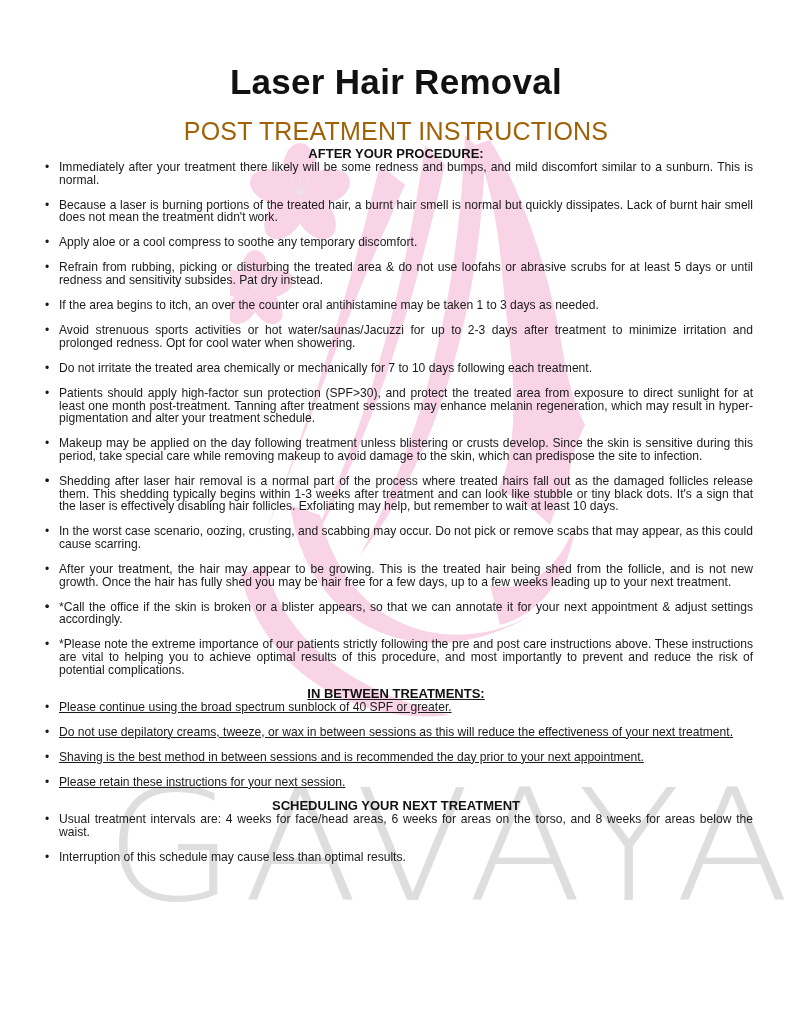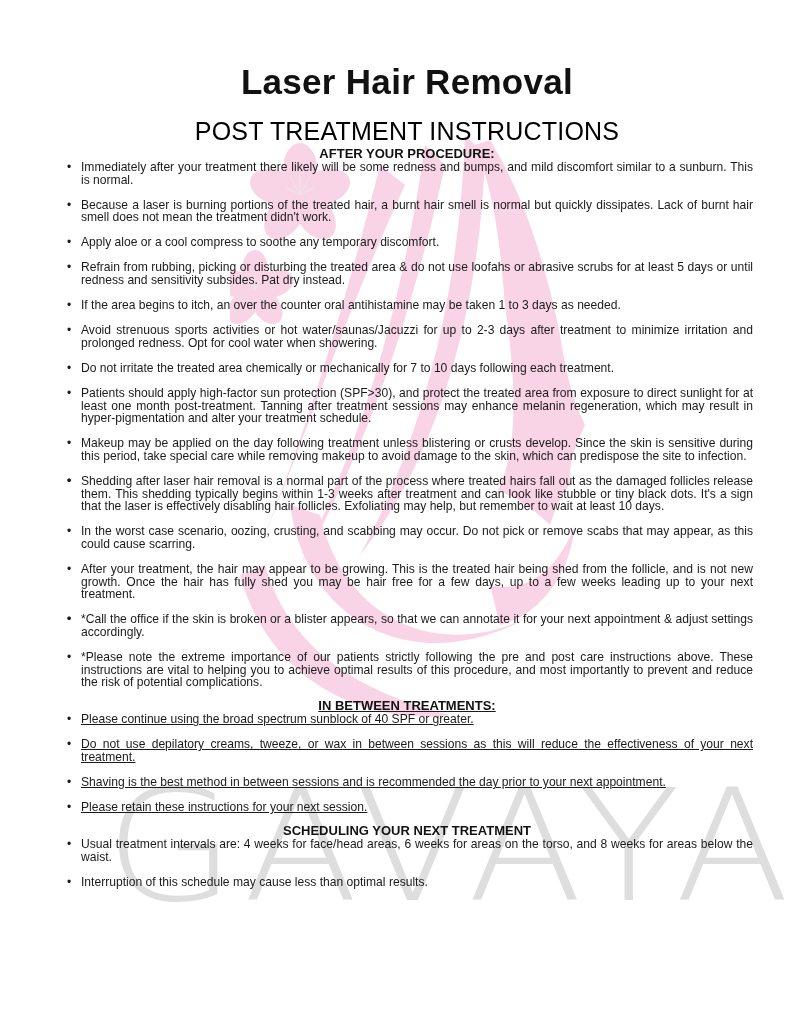--- a/index.html
+++ b/index.html
@@ -3,25 +3,25 @@
 <meta charset="utf-8">
 <style>
   html, body { margin: 0; padding: 0; background: #ffffff; }
   body { width: 791px; height: 1024px; position: relative; overflow: hidden;
          font-family: "Liberation Sans", sans-serif; color: #1a1a1a; }
   .watermark-logo { position: absolute; left: 230px; top: 125px; width: 360px; height: 610px; z-index: 0; }
   .watermark-text { position: absolute; left: 105px; top: 778px; width: 600px; height: 150px;
                     font-family: "DejaVu Sans", sans-serif; font-weight: 200; font-size: 168px;
                     letter-spacing: 8px; color: #dedede; line-height: 150px; z-index: 0;
                     -webkit-text-stroke: 0; transform: scaleY(0.92); transform-origin: top left; }
-  .content { position: relative; z-index: 1; padding: 0 38px 0 61px; }
+  .content { position: relative; z-index: 1; padding: 0 38px 0 39px; }
   h1 { margin: 0; padding-top: 62px; text-align: center; font-size: 35px; font-weight: 700;
        letter-spacing: 0.3px; line-height: 40px; color: #111; }
   h2 { margin: 14px 0 0 0; text-align: center; font-size: 25px; font-weight: 400;
-       letter-spacing: 0.2px; line-height: 30px; color: #000000; }
+       letter-spacing: 0.2px; line-height: 30px; color: #a16207; }
   .section-title { margin: 1px 0 0 0; font-size: 13px; font-weight: 700; line-height: 14px; color: #111; text-align: center; }
   ul { list-style: none; margin: 0; padding: 0; }
   li { position: relative; padding-left: 20px; font-size: 12.1px; line-height: 12.6px;
        text-align: justify; margin-bottom: 12.5px; }
   li .bullet { position: absolute; left: 6px; top: 0; font-size: 12px; }
   .s2 { margin-top: -2px; text-decoration: underline; }
   .s3 { margin-top: -2px; }
 </style>
 </head>
 <body>

